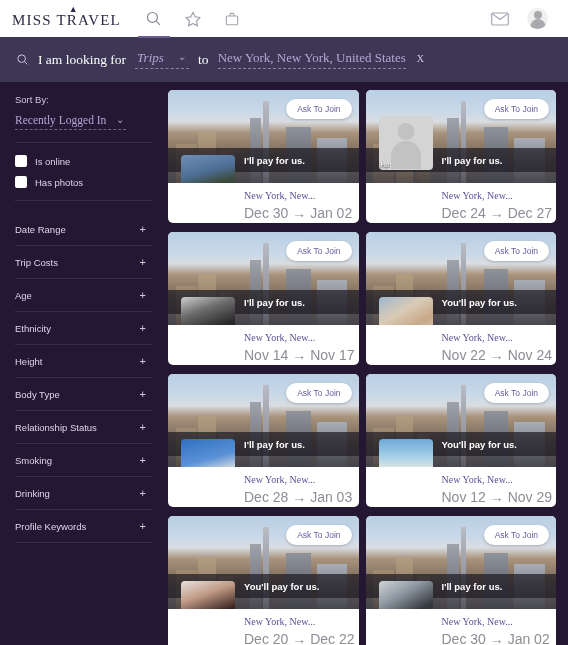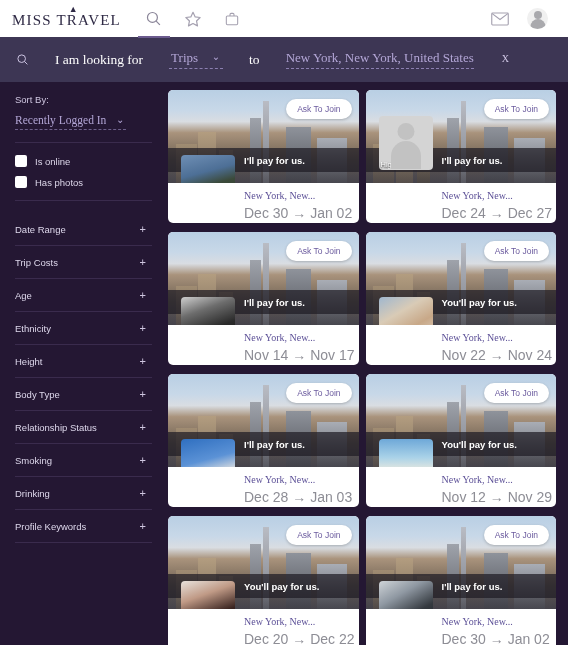--- a/index.html
+++ b/index.html
@@ -52,30 +52,30 @@
   }
   .avatar-head::after {
     content: ""; position: absolute; left: 50%; top: 11px;
     transform: translateX(-50%);
     width: 15px; height: 13px; border-radius: 8px 8px 0 0; background: #a9a9ad;
   }
 
   
   .searchbar {
     height: 45px; background: #3d3654;
-    display: flex; align-items: center; padding: 0 16px; gap: 26px;
+    display: flex; align-items: center; padding: 0 16px; gap: 9px;
     font-family: "Liberation Serif", serif;
   }
   .searchbar .s-ico { display: flex; align-items: center; }
   .s-label { color: #ffffff; font-size: 13.5px; }
   .s-select {
     color: #b3a6d6; font-size: 13px;
     border-bottom: 1px dashed #8b7fb0;
     padding: 0 22px 2px 2px; min-width: 54px;
-    position: relative; cursor: pointer;
+    position: relative; cursor: pointer; font-style: italic;
   }
   .s-select .chev {
     position: absolute; right: 3px; top: 1px;
     color: #b3a6d6; font-size: 10px;
   }
   .s-to { color: #ffffff; font-size: 13.5px; }
   .s-place {
     color: #b3a6d6; font-size: 13px;
     border-bottom: 1px dashed #8b7fb0; padding-bottom: 2px;
     cursor: pointer;

